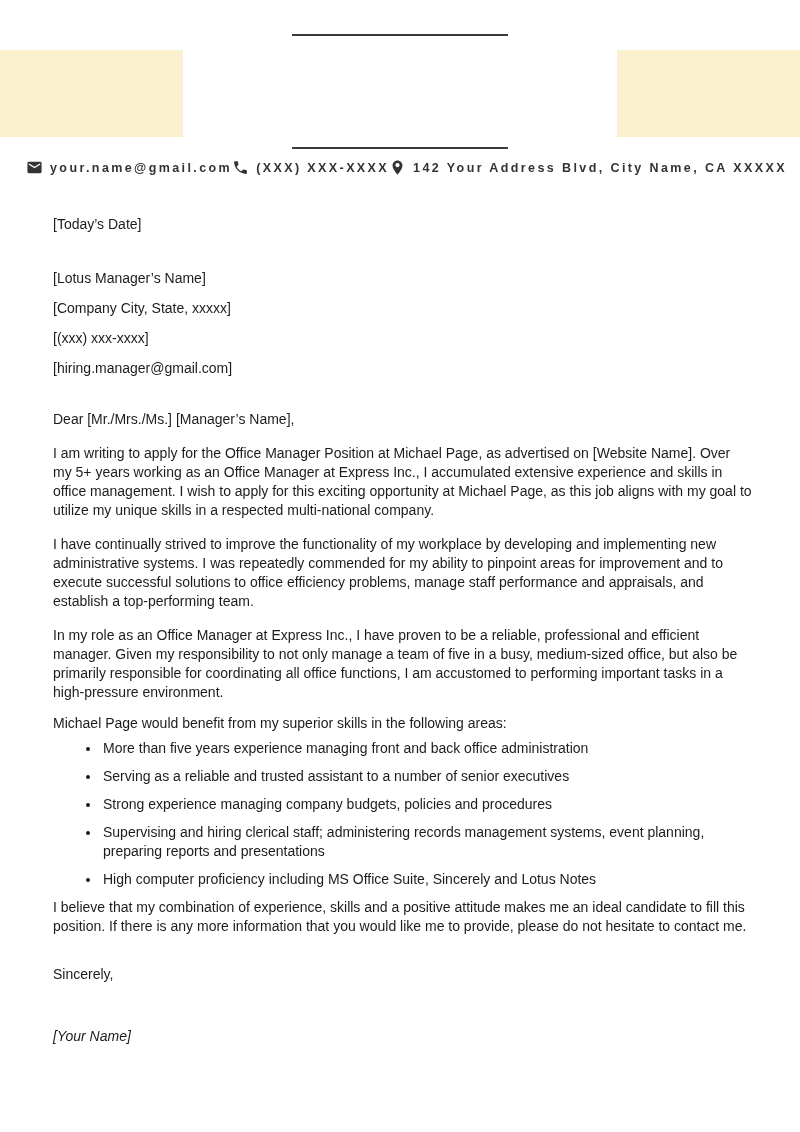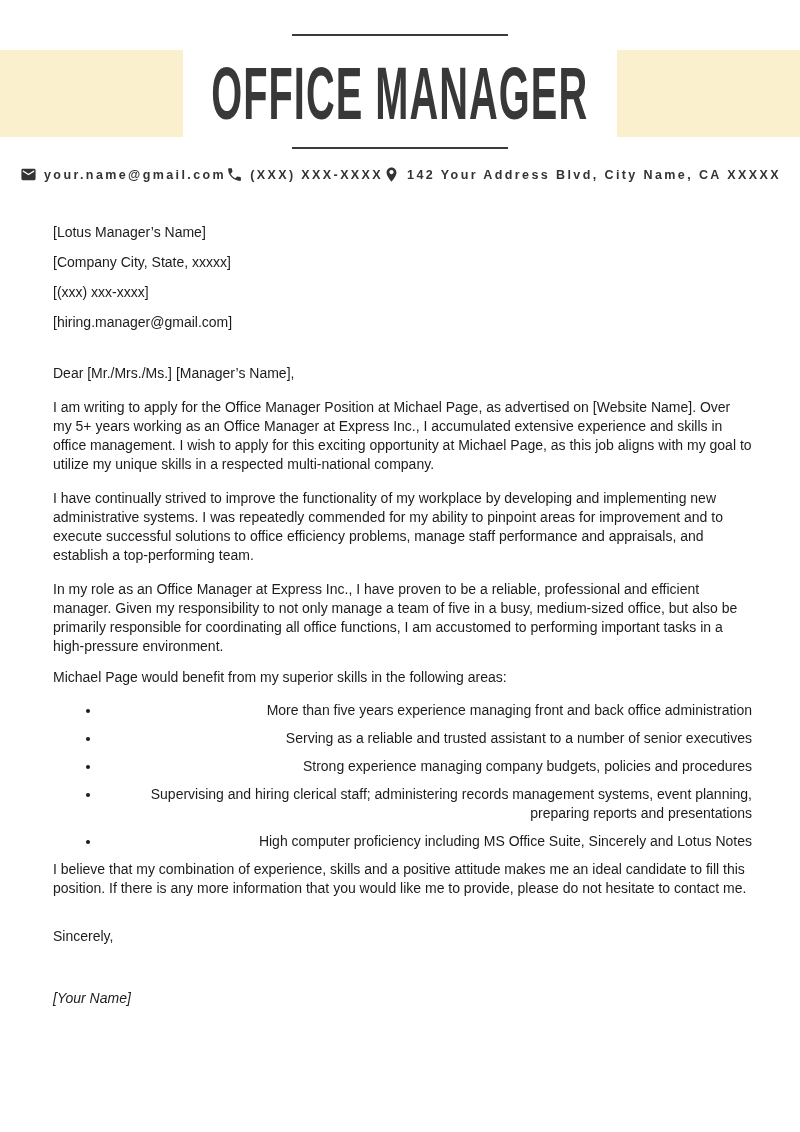--- a/index.html
+++ b/index.html
@@ -47,22 +47,21 @@
     line-height: 1;
   }
 
   
   .contact-bar {
     position: absolute;
     top: 159px; left: 0; right: 8px;
     display: flex;
     justify-content: space-between;
     align-items: center;
-    padding: 0 20px 0 20px;
-    margin-top: 7px;
+    padding: 0 20px 0 26px;
   }
   .contact-item {
     display: flex; align-items: center;
     font-size: 12.5px;
     font-weight: 700;
     letter-spacing: 2.4px;
     color: #333333;
     white-space: nowrap;
   }
   .contact-item .icon { margin-right: 7px; display: inline-flex; }
@@ -75,43 +74,39 @@
     line-height: 19px;
     color: #1c1c1c;
   }
   .date { margin-top: 27px; }
   .recipient { margin-top: 35px; }
   .recipient-line { margin-bottom: 11px; }
   .salutation { margin-top: 32px; }
   .para { margin-top: 15px; margin-bottom: 12px; }
   .bullets-intro { margin-top: 4px; }
   ul.skill-list {
-    margin-top: 14px;
+    margin-top: 6px;
     padding-left: 48px;
     list-style: disc;
-    text-align: right;
   }
   ul.skill-list li {
     margin-bottom: 9px;
     padding-left: 2px;
   }
   .closing-para { margin-top: 7px; }
   .sign-off { margin-top: 29px; }
   .signature { margin-top: 43px; font-style: italic; }
 </style>
 </head>
 <body>
 
 <div class="header">
   <div class="rule top"></div>
   <div class="accent-block left"></div>
   <div class="accent-block right"></div>
-  <div class="title-wrap">
-    <div class="page-title">OFFICE MANAGER</div>
-  </div>
   <div class="rule bottom"></div>
 
   <div class="contact-bar">
     <div class="contact-item">
       <span class="icon">
         <svg viewBox="0 0 24 24">
             <path d="M20 4H4c-1.1 0-2 .9-2 2v12c0 1.1.9 2 2 2h16c1.1 0 2-.9 2-2V6c0-1.1-.9-2-2-2zm0 4-8 5-8-5V6l8 5 8-5v2z"></path>
           </svg>
       </span>
       <span>your.name@gmail.com</span>
@@ -129,20 +124,21 @@
         <svg viewBox="0 0 24 24">
             <path d="M12 2C8.13 2 5 5.13 5 9c0 5.25 7 13 7 13s7-7.75 7-13c0-3.87-3.13-7-7-7zm0 9.5c-1.66 0-3-1.34-3-3s1.34-3 3-3 3 1.34 3 3-1.34 3-3 3z"></path>
           </svg>
       </span>
       <span>142 Your Address Blvd, City Name, CA XXXXX</span>
     </div>
   </div>
 </div>
 
 <div class="letter">
+  <div class="date">[Today’s Date]</div>
 
   <div class="recipient">
     <div class="recipient-line">[Lotus Manager’s Name]</div>
     <div class="recipient-line">[Company City, State, xxxxx]</div>
     <div class="recipient-line">[(xxx) xxx-xxxx]</div>
     <div class="recipient-line">[hiring.manager@gmail.com]</div>
   </div>
 
   <div class="salutation">Dear [Mr./Mrs./Ms.] [Manager’s Name],</div>
 

